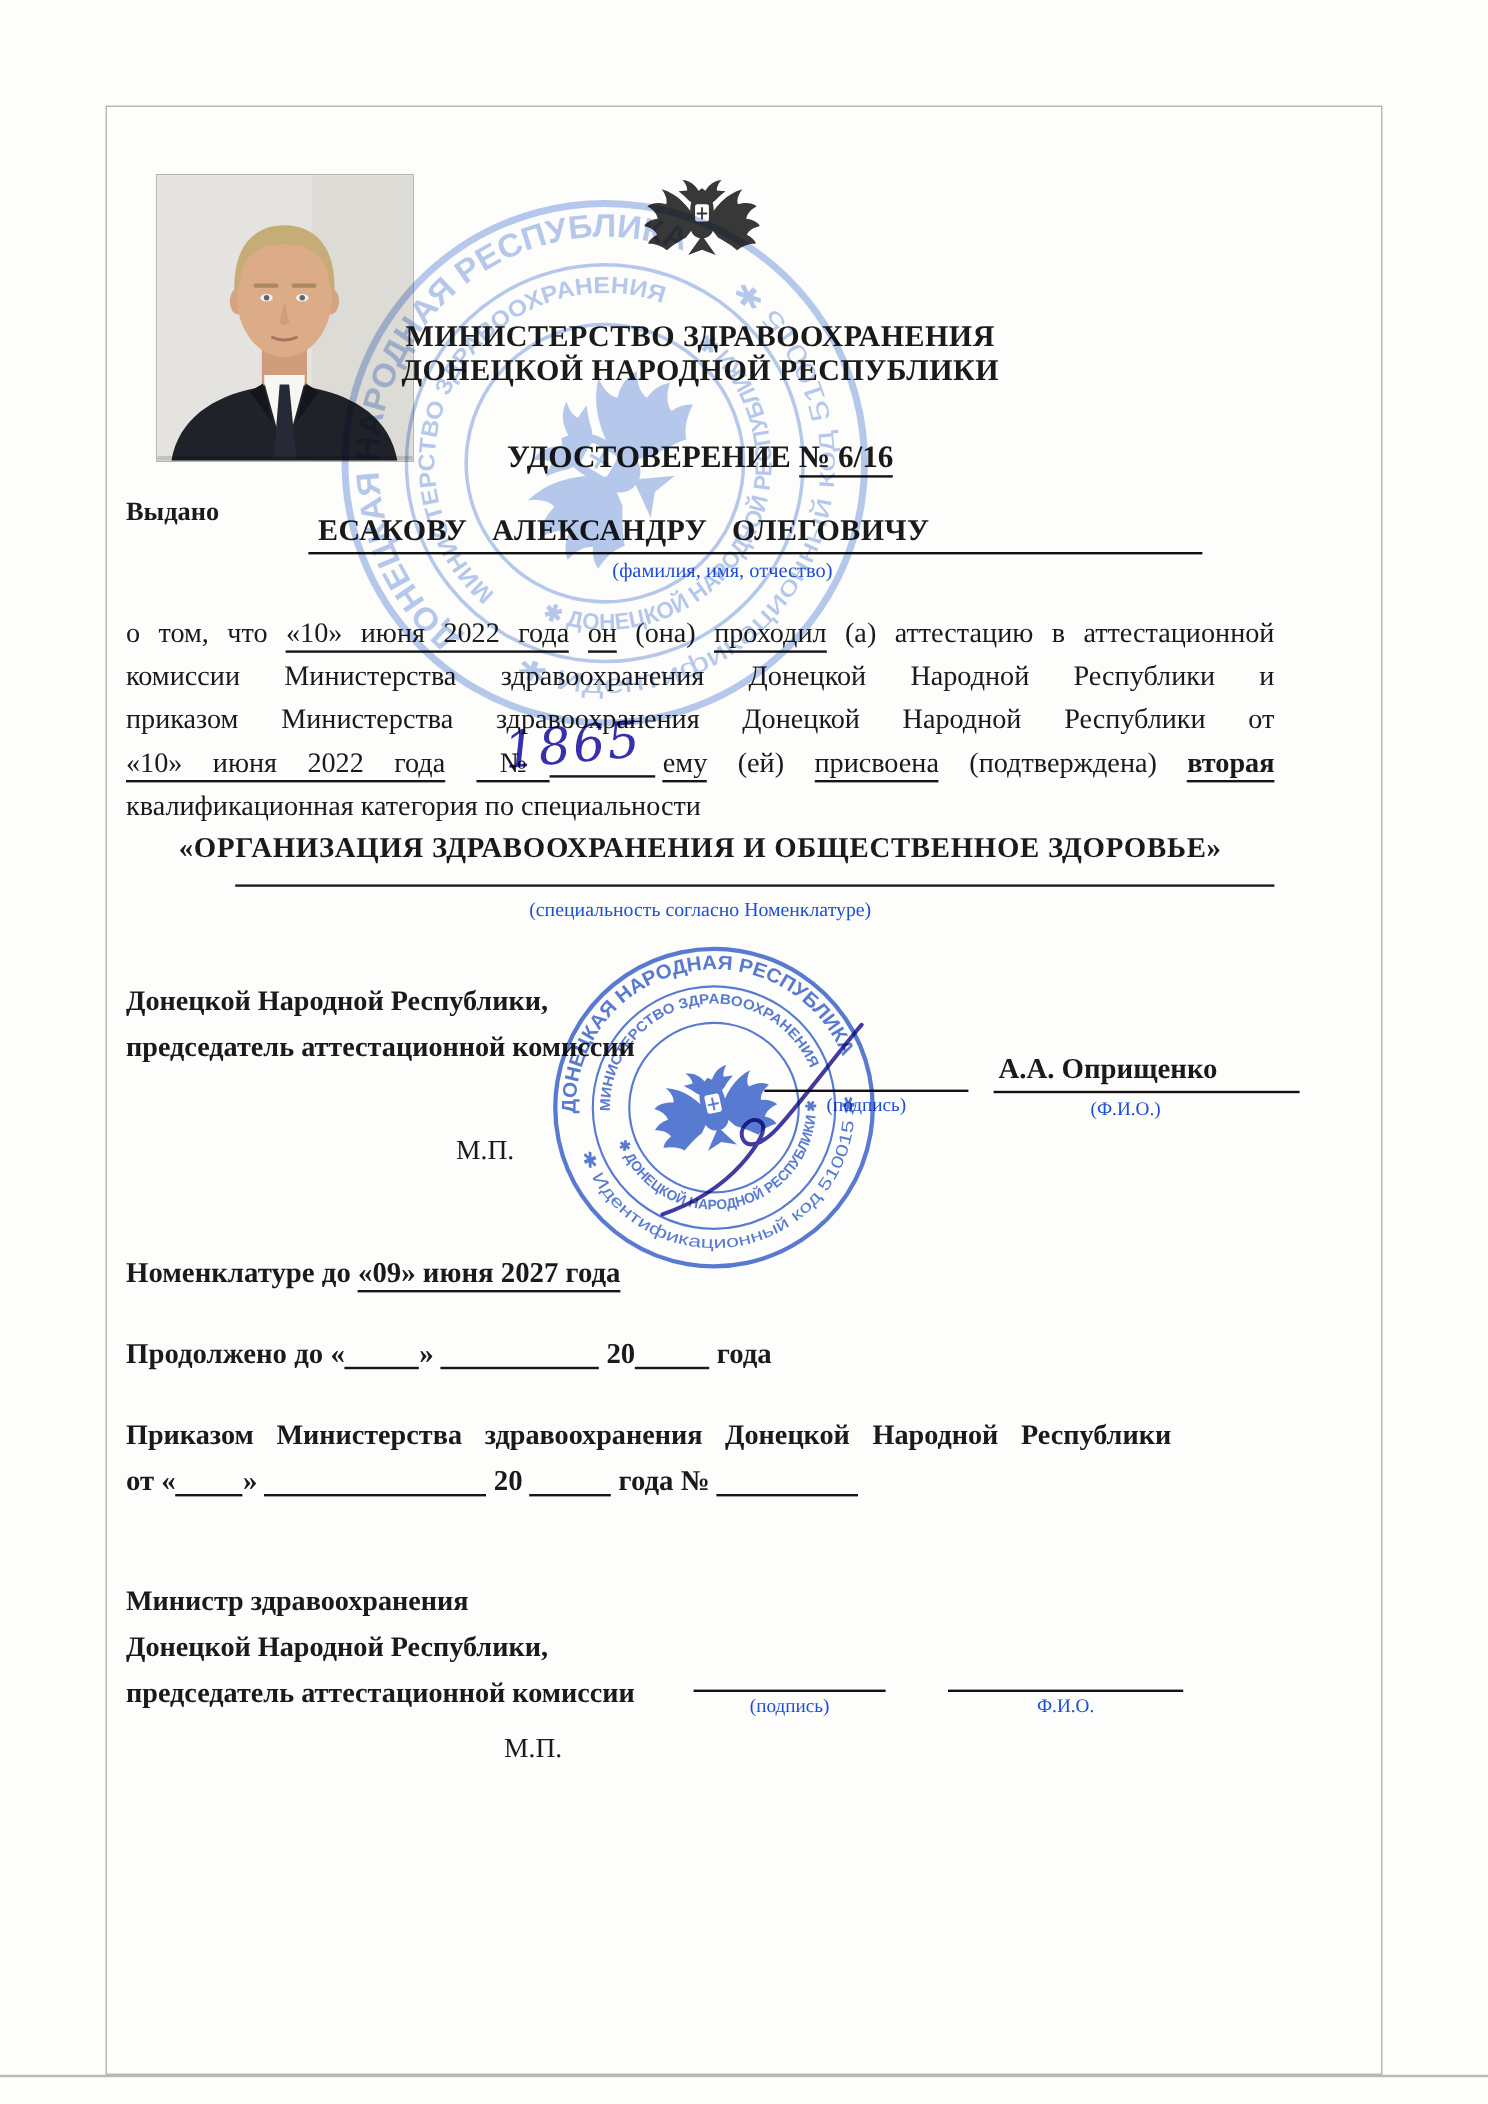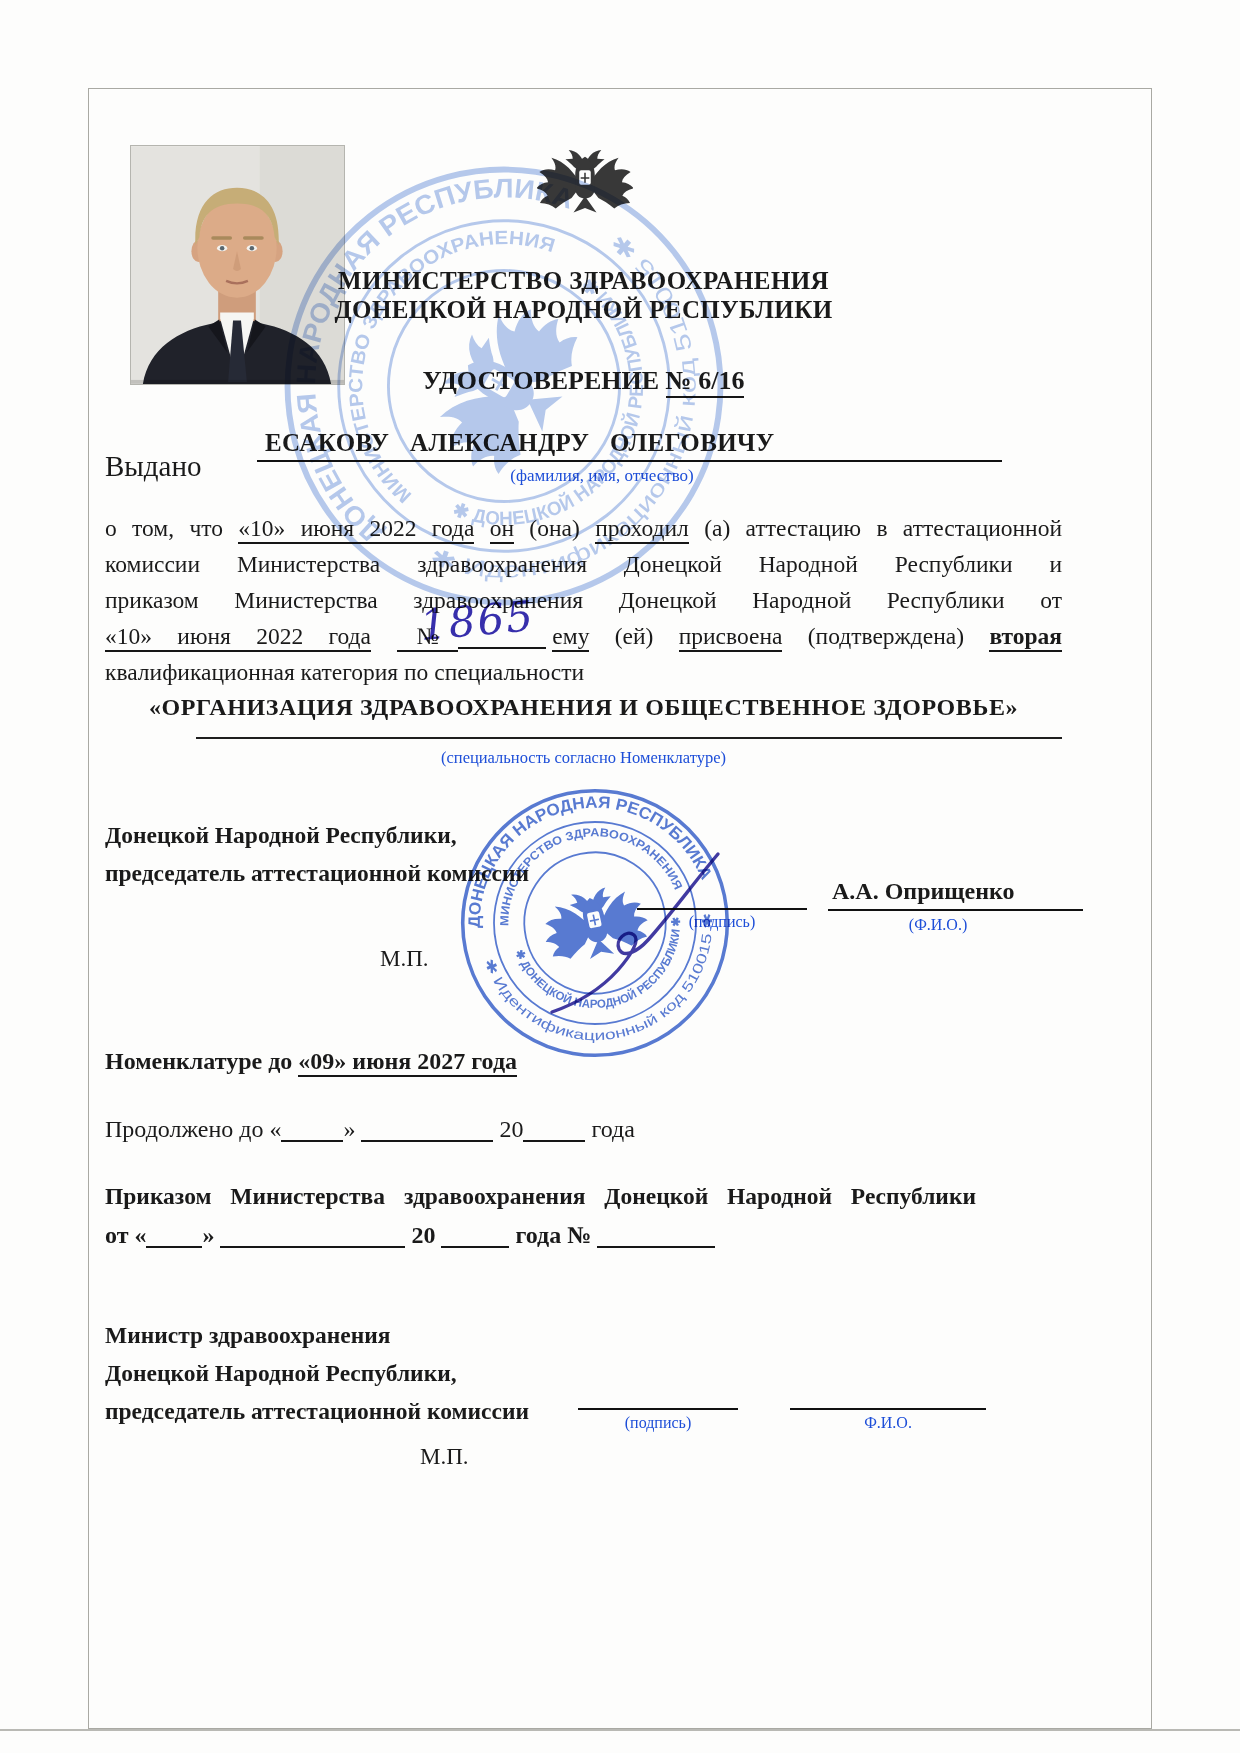--- a/index.html
+++ b/index.html
@@ -105,21 +105,21 @@
   <div class="abs center titleblock" style="left:105px;top:266px;width:957px">
     <div>МИНИСТЕРСТВО ЗДРАВООХРАНЕНИЯ</div>
     <div>ДОНЕЦКОЙ НАРОДНОЙ РЕСПУБЛИКИ</div>
   </div>
 
   <div class="abs center" style="left:105px;top:366px;width:957px;font-size:26px;font-weight:bold">
     <span>УДОСТОВЕРЕНИЕ</span>
     <span class="u" style="margin-left:0">№ 6/16</span>
   </div>
 
-  <div class="abs" style="left:105px;top:450px;font-size:29px;font-weight:normal">Выдано</div>
+  <div class="abs" style="left:105px;top:413px;font-size:22px;font-weight:bold">Выдано</div>
   <div class="abs name-line" style="left:257px;top:410px;width:745px;height:52px">
     <span>ЕСАКОВУ АЛЕКСАНДРУ ОЛЕГОВИЧУ</span>
   </div>
   <div class="abs center caption" style="left:257px;top:466px;width:690px;font-size:17px">(фамилия, имя, отчество)</div>
 
   <div class="abs" style="left:105px;top:510px;width:957px">
       <div class="para-line jline"><span>о том, что </span><span class="u">«10» июня 2022 года</span><span> </span><span class="u">он</span><span> (она) </span><span class="u">проходил</span><span> (а) аттестацию в аттестационной</span></div>
       <div class="para-line jline"><span>комиссии Министерства здравоохранения Донецкой Народной Республики и</span></div>
       <div class="para-line jline"><span>приказом Министерства здравоохранения Донецкой Народной Республики от</span></div>
       <div class="para-line jline"><span class="u">«10» июня 2022 года</span><span class="gap" style="width: 26px;"></span><span class="u">№</span><span class="blank" style="width: 88px;"></span><span class="gap" style="width: 6px;"></span><span class="u">ему</span><span> (ей) </span><span class="u">присвоена</span><span> (подтверждена) </span><span class="u b">вторая</span></div>
@@ -137,21 +137,21 @@
   </div>
   <div class="abs sig-line" style="left:637px;top:908px;width:170px"></div>
   <div class="abs center caption" style="left:637px;top:913px;width:170px">(подпись)</div>
   <div class="abs" style="left:828px;top:878px;width:255px;border-bottom:2.4px solid #111;font-size:24px;font-weight:bold;padding:0 0 4px 4px">А.А. Оприщенко</div>
   <div class="abs center caption" style="left:828px;top:916px;width:220px">(Ф.И.О.)</div>
   <div class="abs" style="left:380px;top:946px;font-size:23px">М.П.</div>
 
   <div class="abs" style="left:105px;top:1048px;font-size:24px;font-weight:bold">
     <span>Номенклатуре до </span><span class="u">«09» июня 2027 года</span>
   </div>
-  <div class="abs" style="left:105px;top:1116px;font-size:24px;font-weight:normal"><span>Продолжено до «</span><span class="blank" style="width: 62px;"></span><span>» </span><span class="blank" style="width: 132px;"></span><span> 20</span><span class="blank" style="width: 62px;"></span><span> года</span></div>
+  <div class="abs" style="left:105px;top:1116px;font-size:24px;font-weight:bold"><span>Продолжено до «</span><span class="blank" style="width: 62px;"></span><span>» </span><span class="blank" style="width: 132px;"></span><span> 20</span><span class="blank" style="width: 62px;"></span><span> года</span></div>
   <div class="abs" style="left:105px;top:1183px;font-size:23.5px;font-weight:bold;word-spacing:13px">Приказом Министерства здравоохранения Донецкой Народной Республики</div>
   <div class="abs" style="left:105px;top:1222px;font-size:24px;font-weight:bold"><span>от «</span><span class="blank" style="width: 56px;"></span><span>» </span><span class="blank" style="width: 185px;"></span><span> 20 </span><span class="blank" style="width: 68px;"></span><span> года № </span><span class="blank" style="width: 118px;"></span></div>
 
   <div class="abs official" style="left:105px;top:1316px">
     <div>Министр здравоохранения</div>
     <div>Донецкой Народной Республики,</div>
     <div>председатель аттестационной комиссии</div>
   </div>
   <div class="abs sig-line" style="left:578px;top:1408px;width:160px"></div>
   <div class="abs center caption" style="left:578px;top:1414px;width:160px">(подпись)</div>

